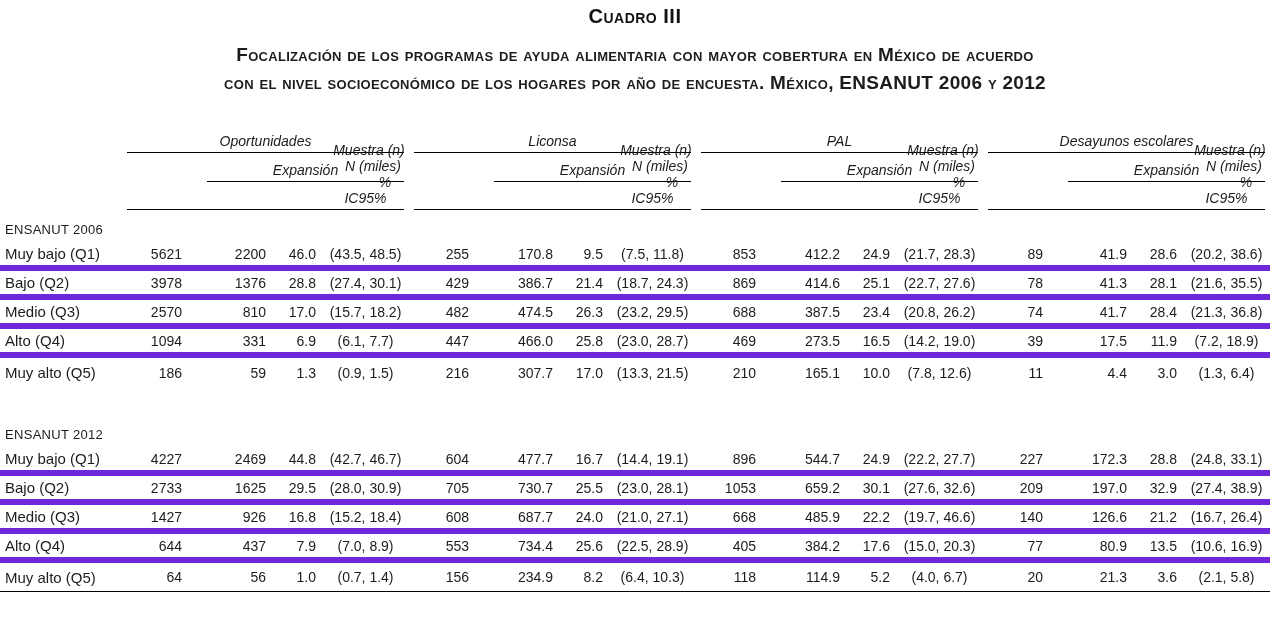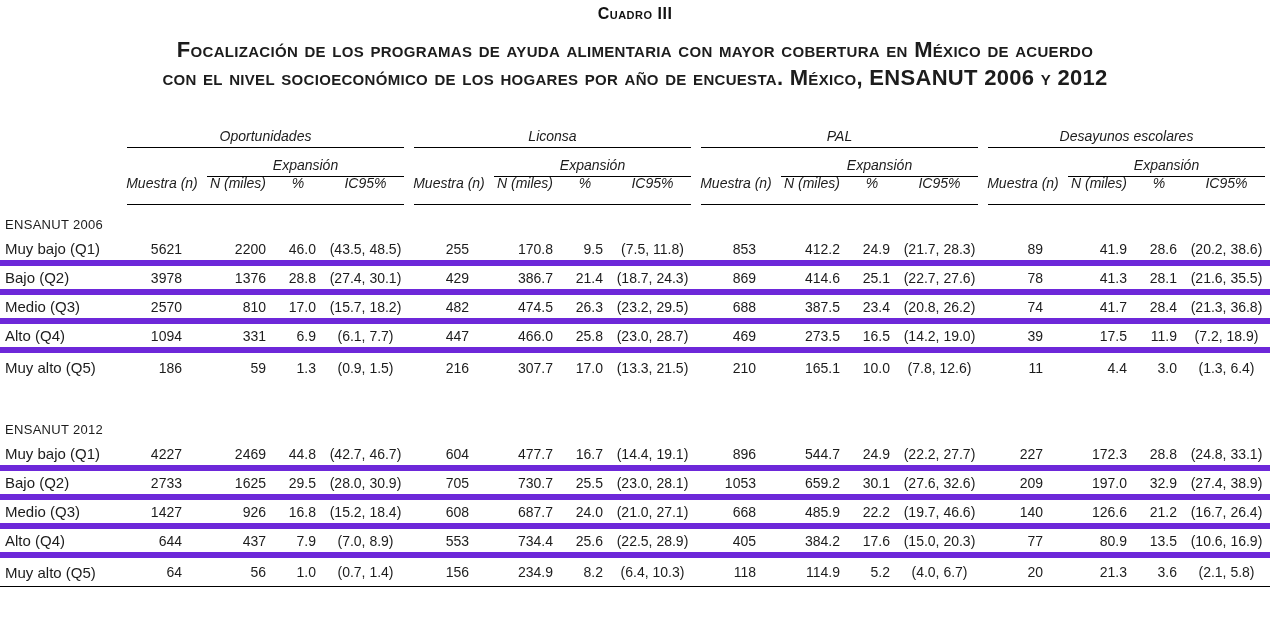--- a/index.html
+++ b/index.html
@@ -7,25 +7,25 @@
   .page {
     position:relative;
     width:1270px; height:637px;
     background:#fff; color:#111;
     font-family:"Liberation Sans", sans-serif;
     overflow:hidden;
     padding-top:5px;
   }
   .title-block { text-align:center; }
   .t1 {
-    font-size:16px; font-weight:bold; font-variant:small-caps;
+    font-size:20px; font-weight:bold; font-variant:small-caps;
     letter-spacing:.5px; margin-bottom:13px;
   }
   .t2 {
-    font-size:22px; font-weight:bold; font-variant:small-caps;
+    font-size:19px; font-weight:bold; font-variant:small-caps;
     letter-spacing:.3px; line-height:28px; color:#1c1c1c;
   }
 
   .table { margin-top:32px; font-size:14px; color:#1c1c1c; }
   .row { display:flex; align-items:flex-end; white-space:nowrap; }
   .cell { white-space:nowrap; }
   .i { font-style:italic; }
 
   
   .c-label { width:122px; padding-left:5px; text-align:left; }
@@ -41,21 +41,21 @@
     background-repeat:no-repeat;
     background-position:bottom center;
     background-size:calc(100% - 10px) 1px;
   }
   .hrow1 { height:24px; }
   .gname { width:287px; text-align:center; font-style:italic; padding-bottom:4px; }
   .hrow2 { height:29px; }
   .hspacer { width:80px; }
   .hexp { width:207px; text-align:center; font-style:italic; padding-bottom:4px; }
   .hrow3 { height:28px; }
-  .hrow3 .hgroup { padding-bottom:14px; }
+  .hrow3 .hgroup { padding-bottom:4px;flex-direction:column; }
 
   .section-row { height:32px; align-items:flex-end; padding-bottom:5px; }
   .section-label { padding-left:5px; font-size:13px; letter-spacing:.3px; }
 
   .data-row {
     height:29px; align-items:center;
     border-bottom:6px solid #6d28d9;
   }
   .data-row .c-label { font-size:15px; }
   .data-row.no-rule { border-bottom:none; }

